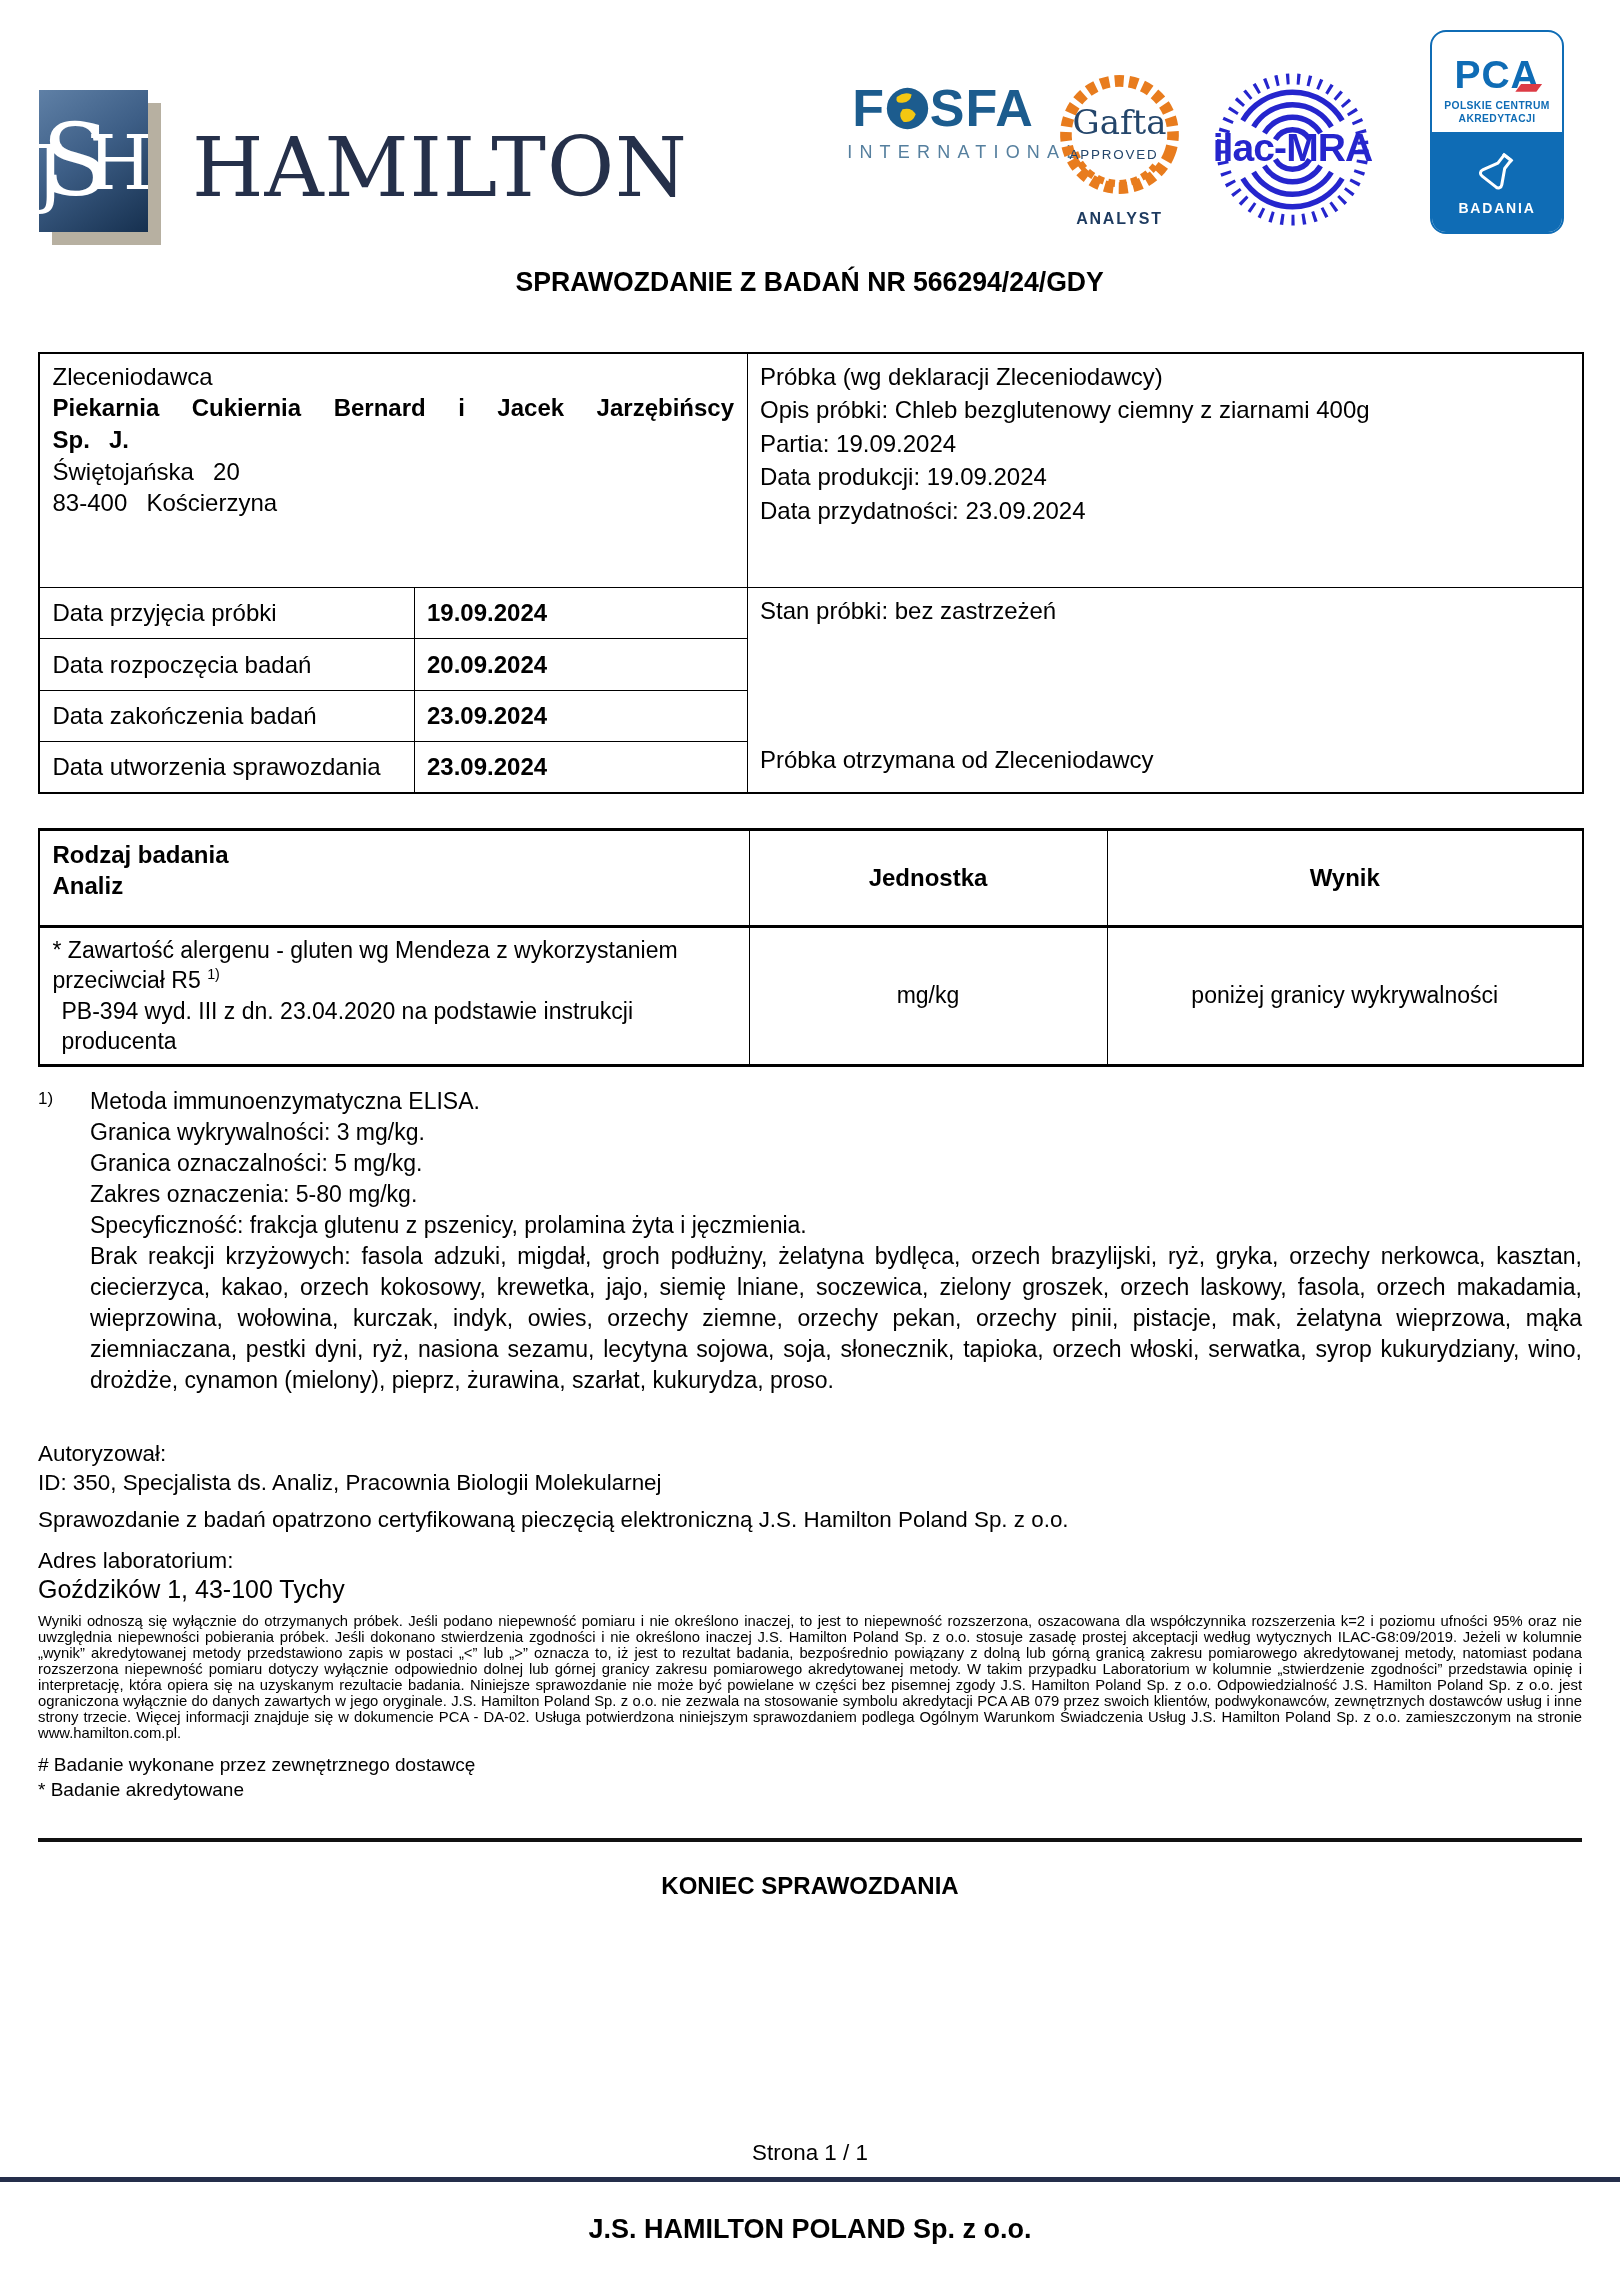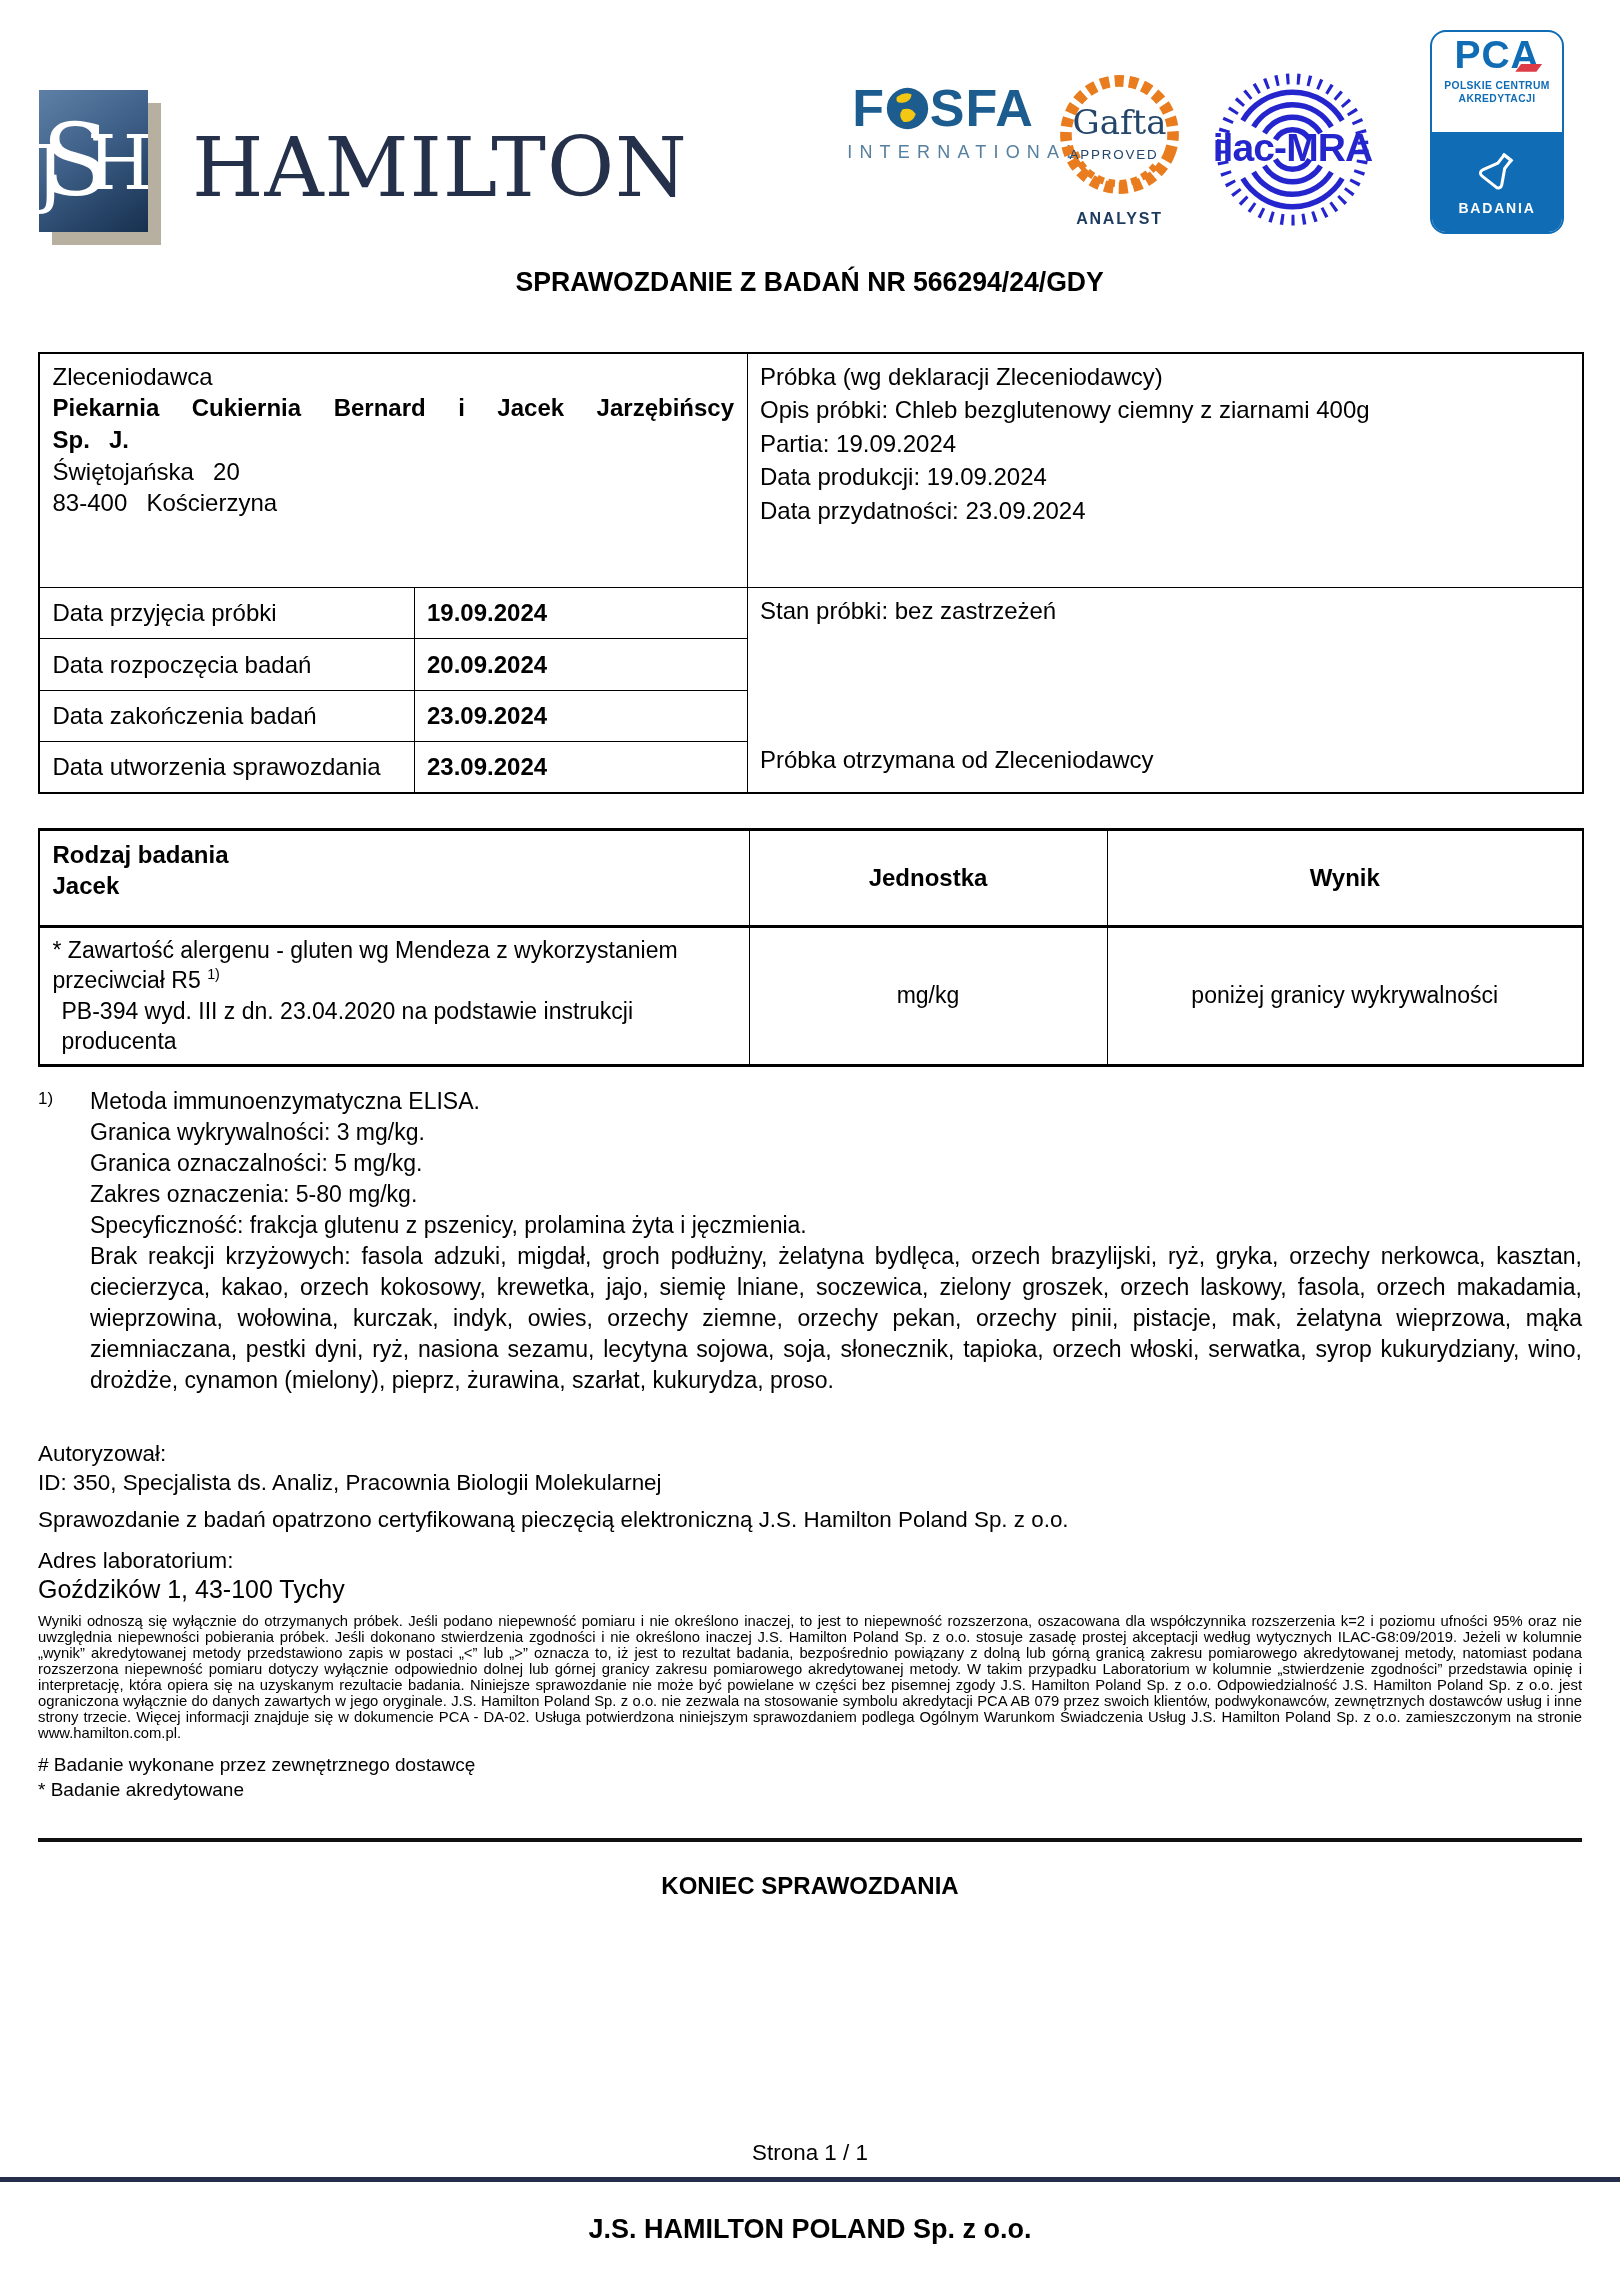--- a/index.html
+++ b/index.html
@@ -27,21 +27,21 @@
   .gafta-circle svg{position:absolute;inset:0;}
   .gafta-name{position:absolute;left:0;right:0;top:30px;font-family:"DejaVu Serif",serif;font-size:34px;color:#24466b;}
   .gafta-approved{position:absolute;left:0;right:11px;top:75px;font-size:13.4px;letter-spacing:1.8px;color:#24466b;}
   .gafta-analyst{margin-top:12.5px;font-size:16px;font-weight:bold;letter-spacing:1.8px;color:#1d3a5f;}
 
   .ilac{position:absolute;left:1211px;top:68px;width:163px;height:163px;}
   .ilac svg{position:absolute;inset:0;}
   .ilac-label{position:absolute;left:0;right:0;top:50%;transform:translateY(-54%);text-align:center;font-size:39px;font-weight:bold;color:#2525cd;letter-spacing:-0.9px;}
 
   .pca{position:absolute;left:1430px;top:29.6px;width:134px;height:204px;border:2.7px solid #0f6cb5;border-radius:16px;background:#fff;box-sizing:border-box;overflow:hidden;text-align:center;}
-  .pca-name{position:relative;font-size:39px;font-weight:800;color:#0f6cb5;line-height:1;margin-top:3px;letter-spacing:0.9px;}
+  .pca-name{position:relative;font-size:39px;font-weight:800;color:#0f6cb5;line-height:1;margin-top:23px;letter-spacing:0.9px;}
   .pca-red{position:absolute;right:19.7px;bottom:1.8px;width:27px;height:8px;background:#dd3b45;clip-path:polygon(22% 0,100% 0,78% 100%,0 100%);}
   .pca-org{font-size:10.3px;font-weight:bold;color:#0f6cb5;letter-spacing:0.4px;line-height:1.3;margin-top:5.4px;}
   .pca-box{position:absolute;left:0;right:0;bottom:0;height:100px;background:#0f6cb5;display:flex;flex-direction:column;align-items:center;justify-content:center;}
   .pca-box svg{width:52px;height:52px;}
   .pca-scope{color:#fff;font-size:14px;font-weight:bold;letter-spacing:1.8px;margin-top:1.8px;}
 
   .ab-number{margin:1.8px 47px 0 0;text-align:right;font-size:23px;height:25px;}
 
   
   .report-title{margin-top:12.5px;text-align:center;height:36px;}
@@ -230,21 +230,21 @@
   <table class="results-table">
     <colgroup>
         <col class="rcol1">
         <col class="rcol2">
         <col class="rcol3">
       </colgroup>
     <tbody>
         <tr class="results-header">
       <td>
         <div>Rodzaj badania</div>
-        <div>Jacek</div>
+        <div>Analiz</div>
       </td>
       <td class="th-center">Jednostka</td>
       <td class="th-center">Wynik</td>
     </tr>
     <tr class="results-row">
       <td>
         <div class="test-name"><span>* Zawartość alergenu - gluten wg Mendeza z wykorzystaniem przeciwciał R5</span> <sup>1)</sup></div>
         <div class="test-method">PB-394 wyd. III z dn. 23.04.2020 na podstawie instrukcji producenta</div>
       </td>
       <td class="rcell-center">mg/kg</td>

